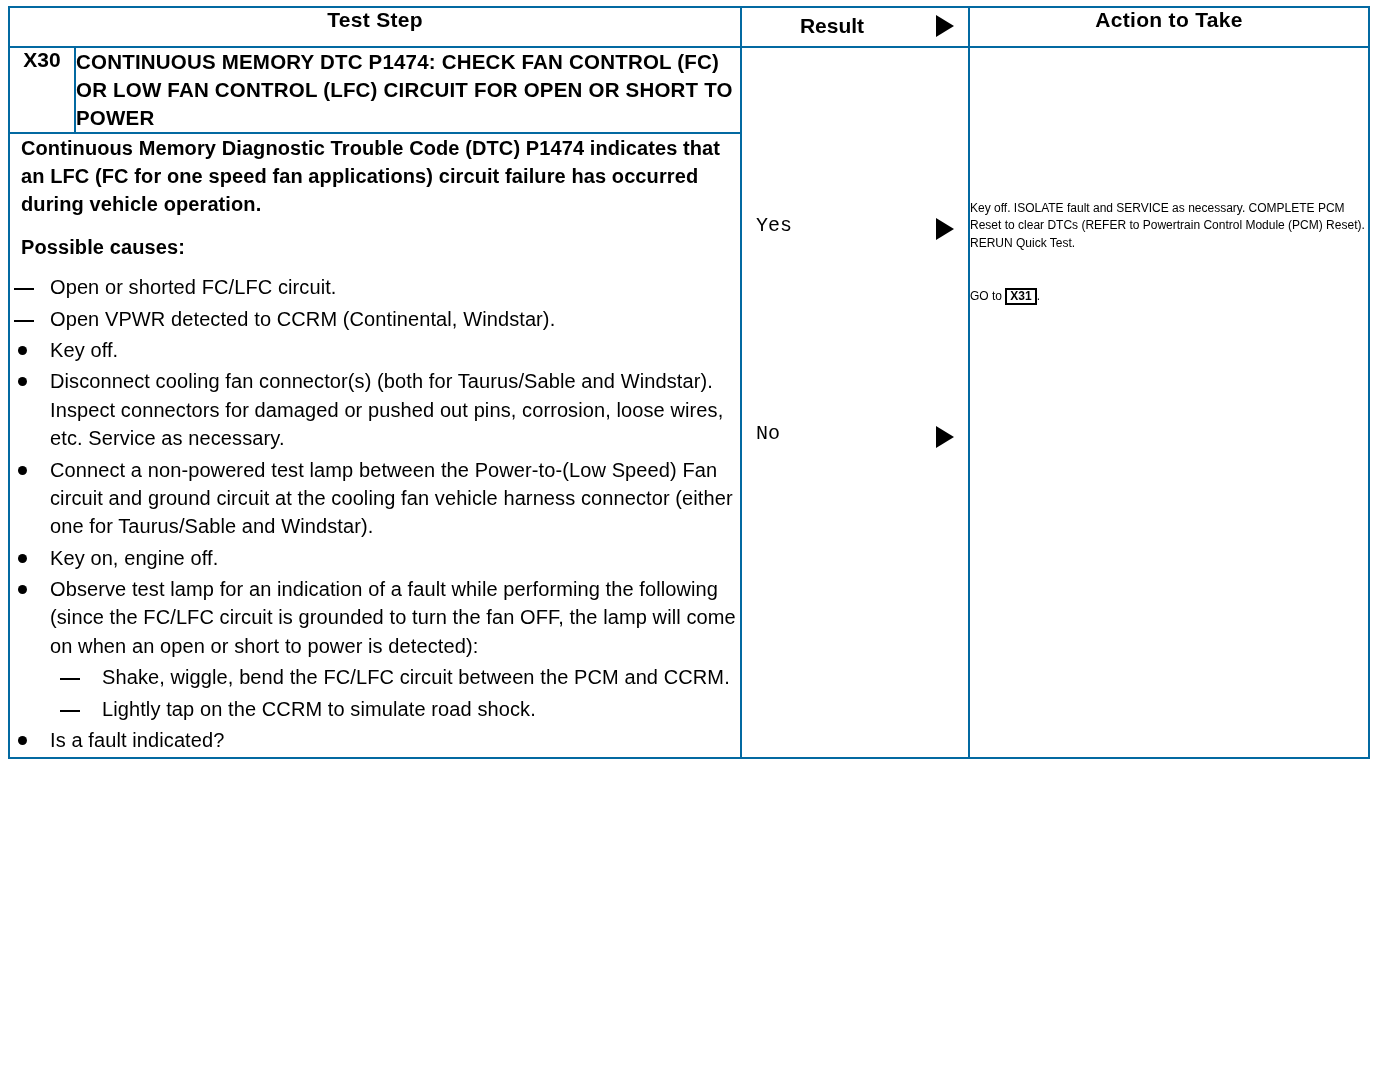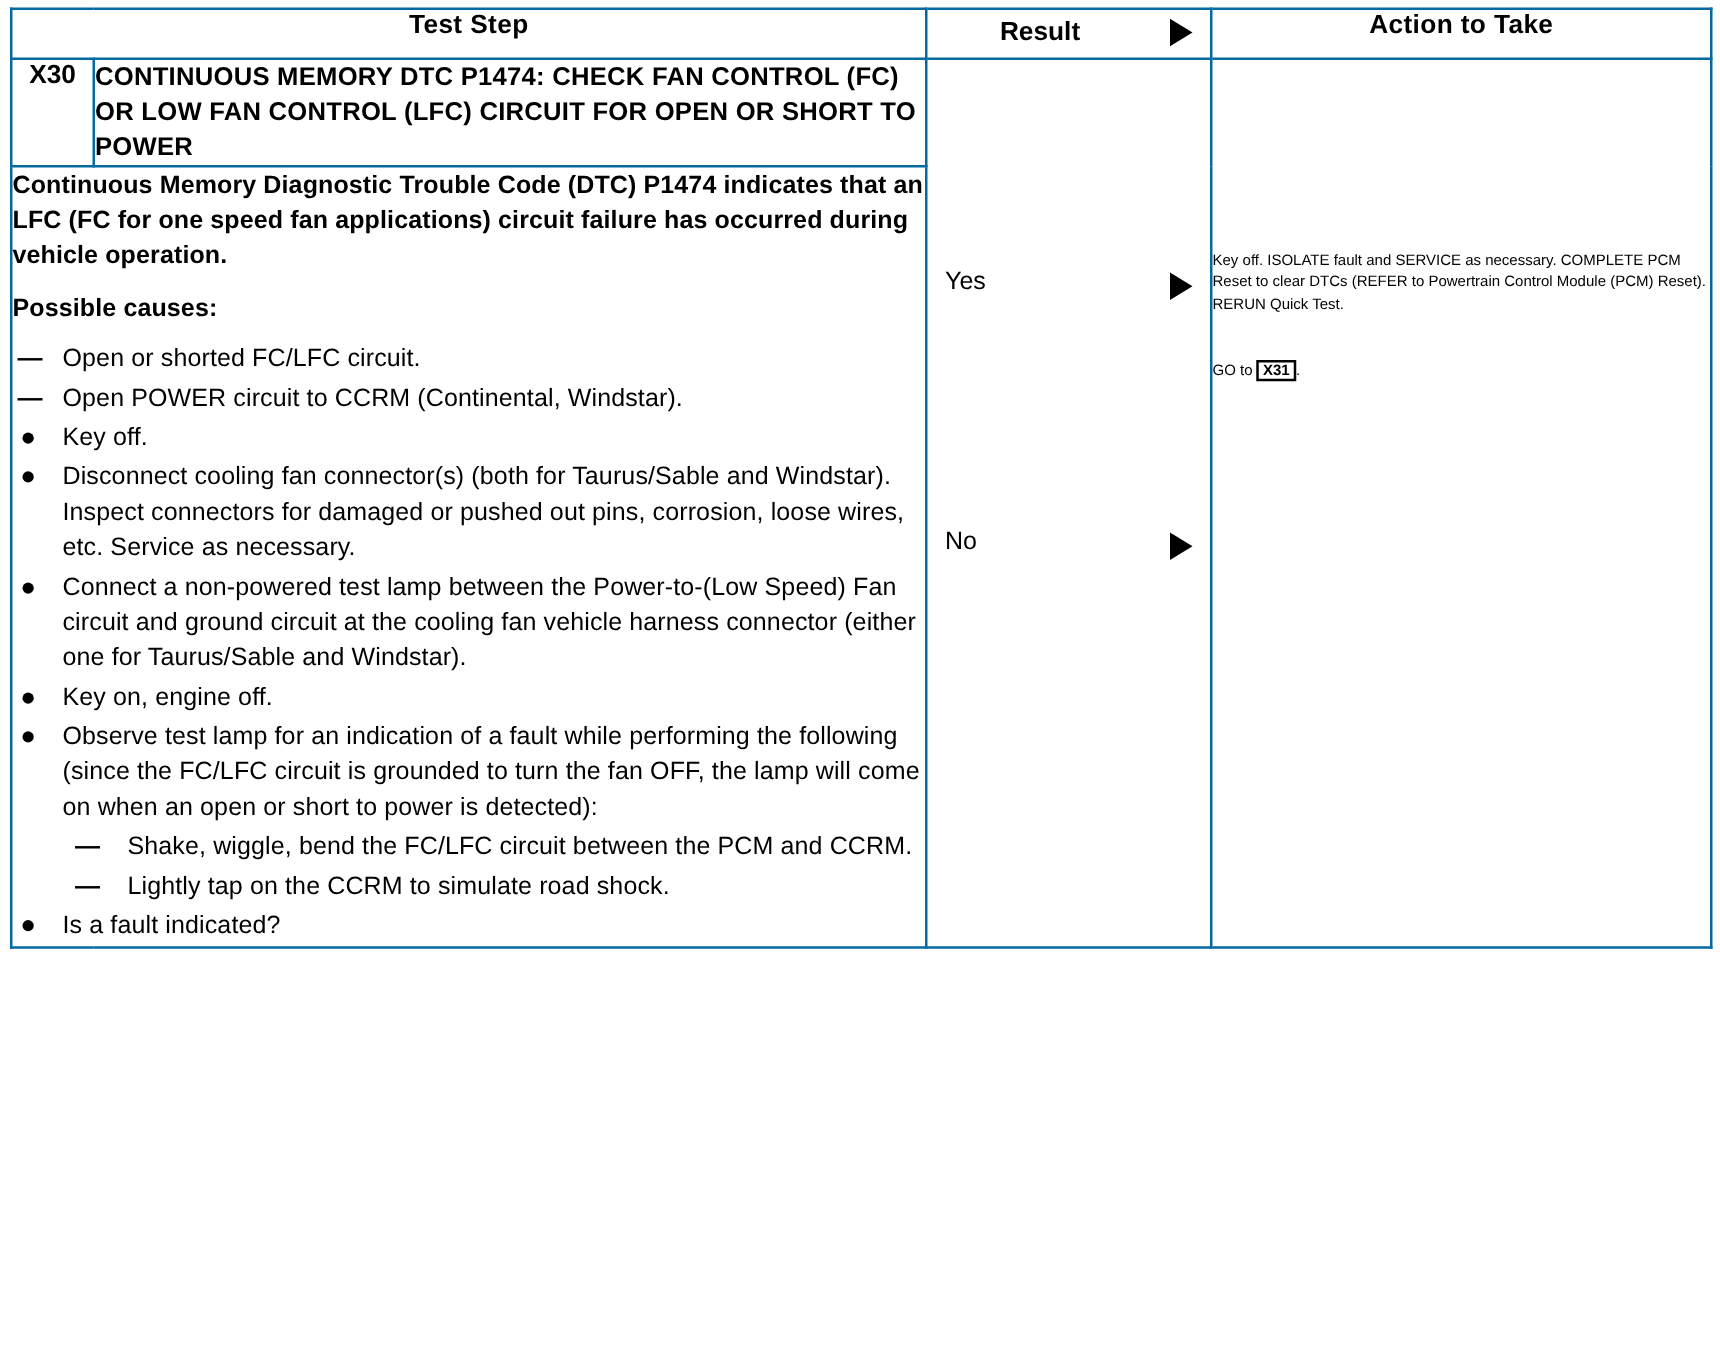--- a/index.html
+++ b/index.html
@@ -88,21 +88,21 @@
     letter-spacing: 0.2px;
   }
 
   
   .body-cell {
     padding: 10px 10px 8px 12px;
     font-size: 20px;
     line-height: 1.42;
   }
   .body-cell p.para {
-    margin: 0 0 14px 0;
+    margin: 0 0 14px 11px;
     font-weight: bold;
     letter-spacing: 0.1px;
   }
   .body-cell p.para.tight {
     margin-bottom: 12px;
   }
 
   ul.items {
     list-style: none;
     margin: 0;
@@ -149,20 +149,21 @@
     position: absolute;
     left: 50px;
     top: 0;
     font-weight: bold;
   }
 
   
   .result-cell {
     padding: 0;
     width: 228px;
+    font-family: Liberation Mono, monospace;
   }
   .result-row {
     display: flex;
     align-items: flex-start;
   }
   .result-label {
     flex: 1 1 auto;
     font-size: 20px;
     font-weight: normal;
     padding-left: 14px;
@@ -249,21 +250,21 @@
         <p class="action-block-2"><span>GO to </span><span class="boxed">X31</span><span>.</span></p>
       </td>
     </tr>
 
     <tr>
       <td colspan="2" class="body-cell">
         <p class="para">Continuous Memory Diagnostic Trouble Code (DTC) P1474 indicates that an LFC (FC for one speed fan applications) circuit failure has occurred during vehicle operation.</p>
         <p class="para tight">Possible causes:</p>
         <ul class="items">
           <li class="dash">Open or shorted FC/LFC circuit.</li>
-          <li class="dash">Open POWER circuit to CCRM (Continental, Windstar).</li>
+          <li class="dash">Open VPWR detected to CCRM (Continental, Windstar).</li>
           <li class="dot">Key off.</li>
           <li class="dot">Disconnect cooling fan connector(s) (both for Taurus/Sable and Windstar). Inspect connectors for damaged or pushed out pins, corrosion, loose wires, etc. Service as necessary.</li>
           <li class="dot">Connect a non-powered test lamp between the Power-to-(Low Speed) Fan circuit and ground circuit at the cooling fan vehicle harness connector (either one for Taurus/Sable and Windstar).</li>
           <li class="dot">Key on, engine off.</li>
           <li class="dot">Observe test lamp for an indication of a fault while performing the following (since the FC/LFC circuit is grounded to turn the fan OFF, the lamp will come on when an open or short to power is detected):</li>
           <li class="subdash">Shake, wiggle, bend the FC/LFC circuit between the PCM and CCRM.</li>
           <li class="subdash">Lightly tap on the CCRM to simulate road shock.</li>
           <li class="dot">Is a fault indicated?</li>
         </ul>
       </td>

